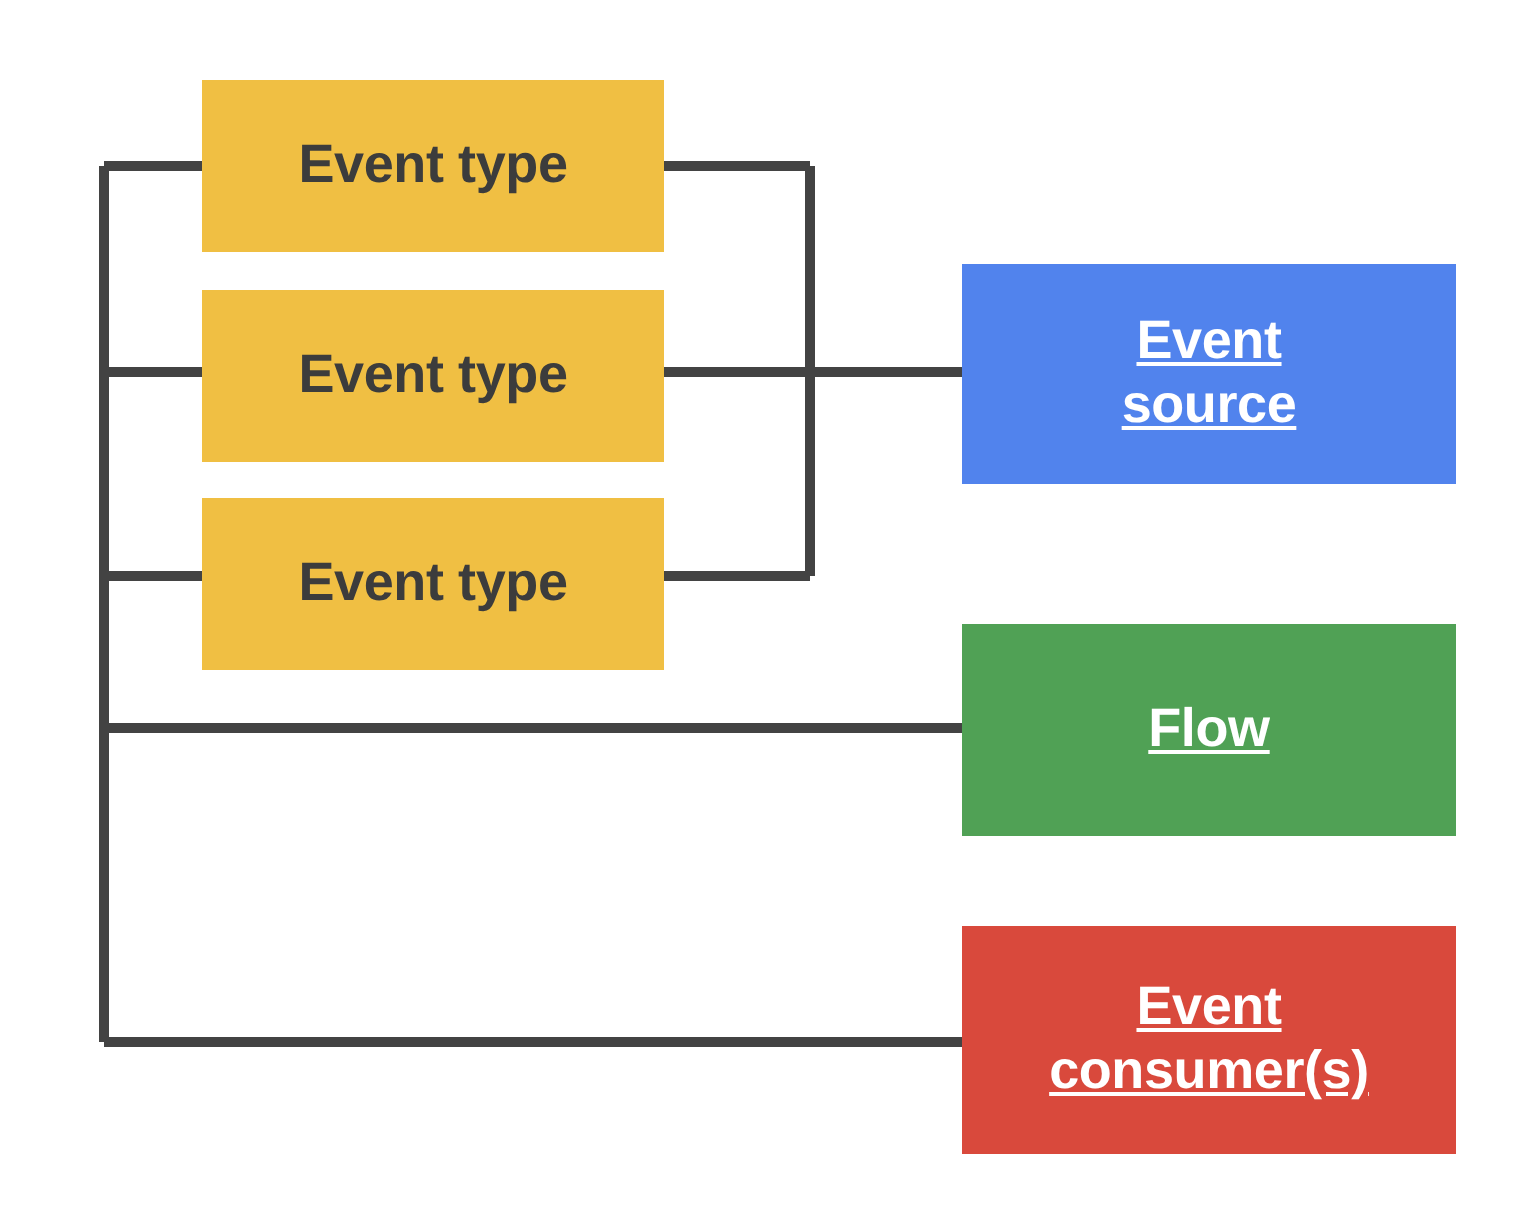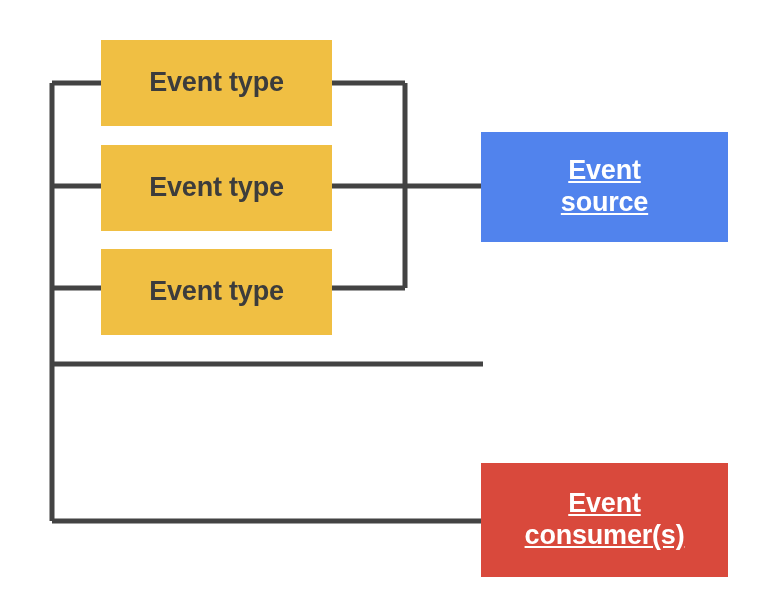--- a/index.html
+++ b/index.html
@@ -93,19 +93,22 @@
 
   <div class="node node-event-type" style="left:101px; top:249px; width:231px; height:86px; background:#f0bf43;">
     <span class="node-label">Event type</span>
   </div>
 
   <div class="node node-target" style="left:481px; top:132px; width:247px; height:110px; background:#5183ed;">
     <span class="node-label">Event
 source</span>
   </div>
 
+  <div class="node node-target" style="left:481px; top:312px; width:247px; height:106px; background:#50a155;">
+    <span class="node-label">Flow</span>
+  </div>
 
   <div class="node node-target" style="left:481px; top:463px; width:247px; height:114px; background:#d9493c;">
     <span class="node-label">Event
 consumer(s)</span>
   </div>
 
 </div>
 
 </body></html>

